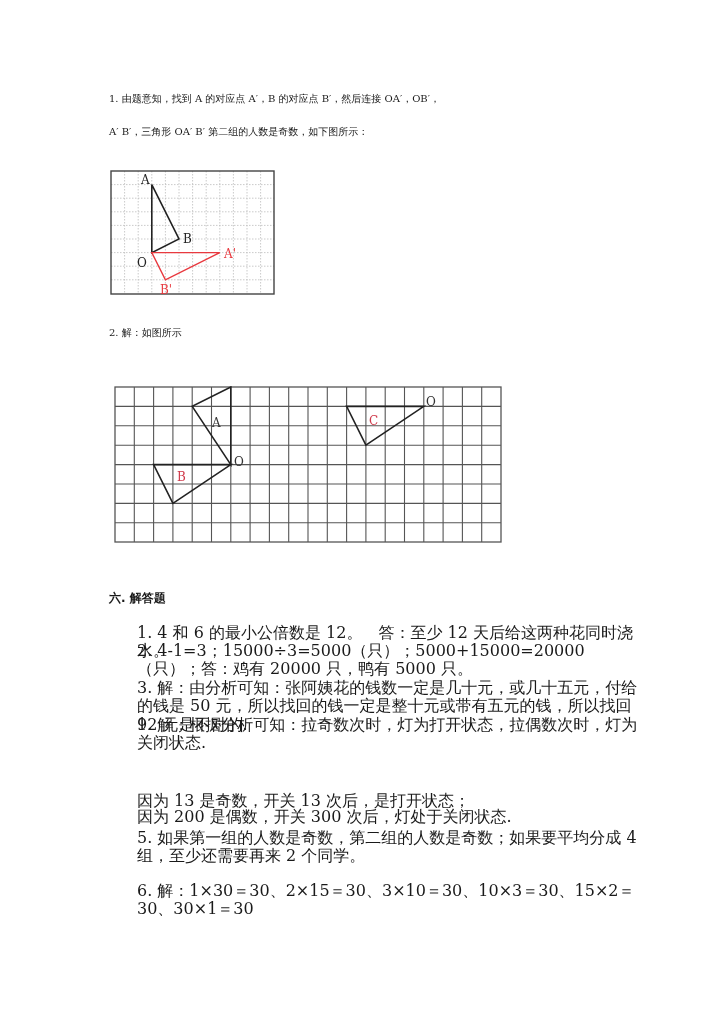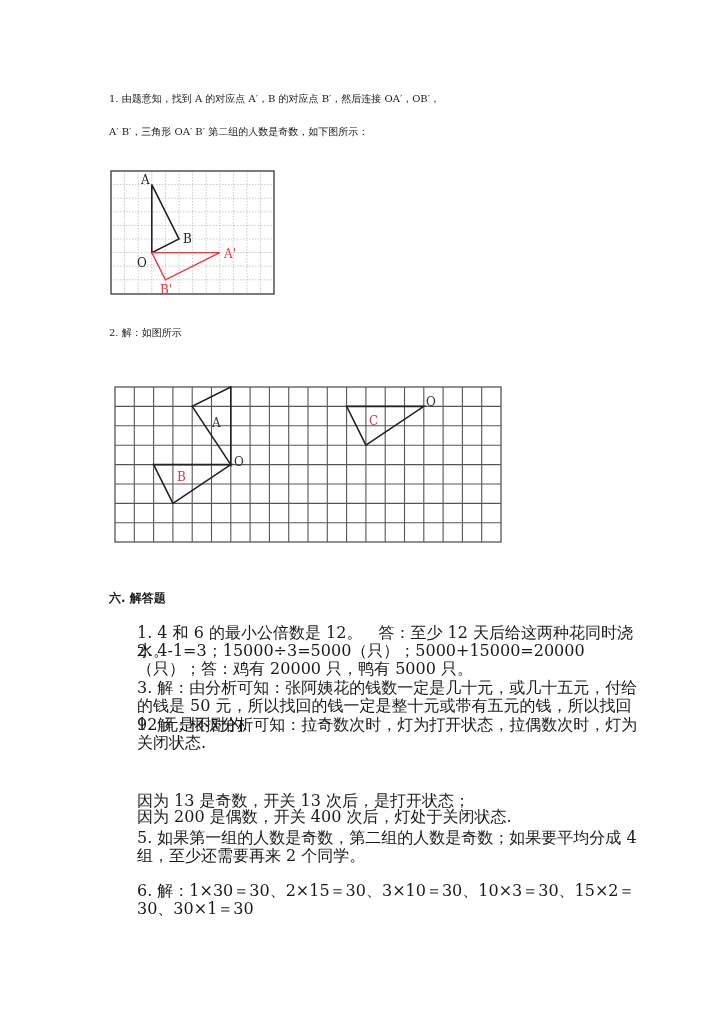--- a/index.html
+++ b/index.html
@@ -92,15 +92,15 @@
   <text class="lbl" x="312" y="20" font-size="12" fill="#333">O</text>
 </svg>
 
 <div class="heading" style="top:590px;">六. 解答题</div>
 
 <div class="para" style="top:624px;">1. 4 和 6 的最小公倍数是 12。　答：至少 12 天后给这两种花同时浇水。</div>
 <div class="para" style="top:642px;">2. 4-1=3；15000÷3=5000（只）；5000+15000=20000（只）；答：鸡有 20000 只，鸭有 5000 只。</div>
 <div class="para" style="top:679px;">3. 解：由分析可知：张阿姨花的钱数一定是几十元，或几十五元，付给的钱是 50 元，所以找回的钱一定是整十元或带有五元的钱，所以找回 12 元是不对的.</div>
 <div class="para" style="top:716px;">9. 解：根据分析可知：拉奇数次时，灯为打开状态，拉偶数次时，灯为关闭状态.</div>
 <div class="para" style="top:792px;">因为 13 是奇数，开关 13 次后，是打开状态；</div>
-<div class="para" style="top:808px;">因为 200 是偶数，开关 400 次后，灯处于关闭状态.</div>
+<div class="para" style="top:808px;">因为 200 是偶数，开关 300 次后，灯处于关闭状态.</div>
 <div class="para" style="top:829px;">5. 如果第一组的人数是奇数，第二组的人数是奇数；如果要平均分成 4 组，至少还需要再来 2 个同学。</div>
 <div class="para" style="top:882px;">6. 解：1×30＝30、2×15＝30、3×10＝30、10×3＝30、15×2＝30、30×1＝30</div>
 
 </body></html>

